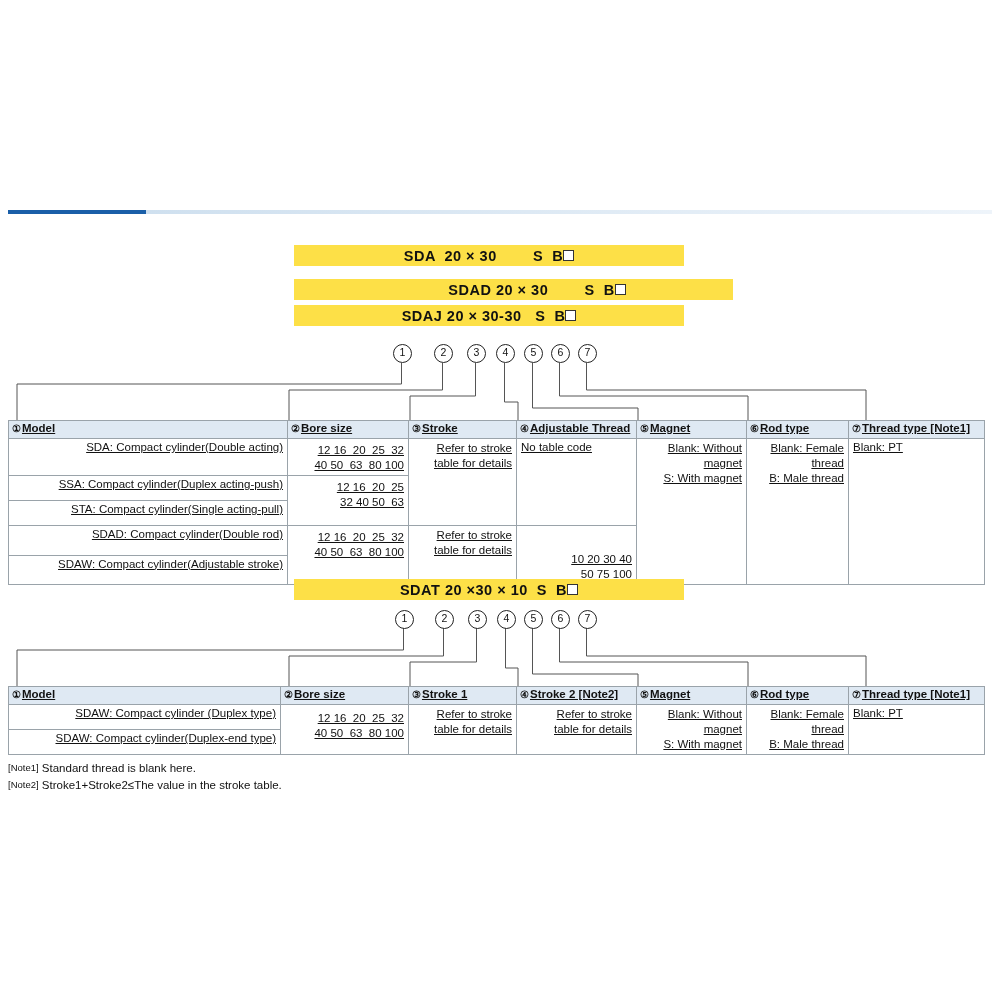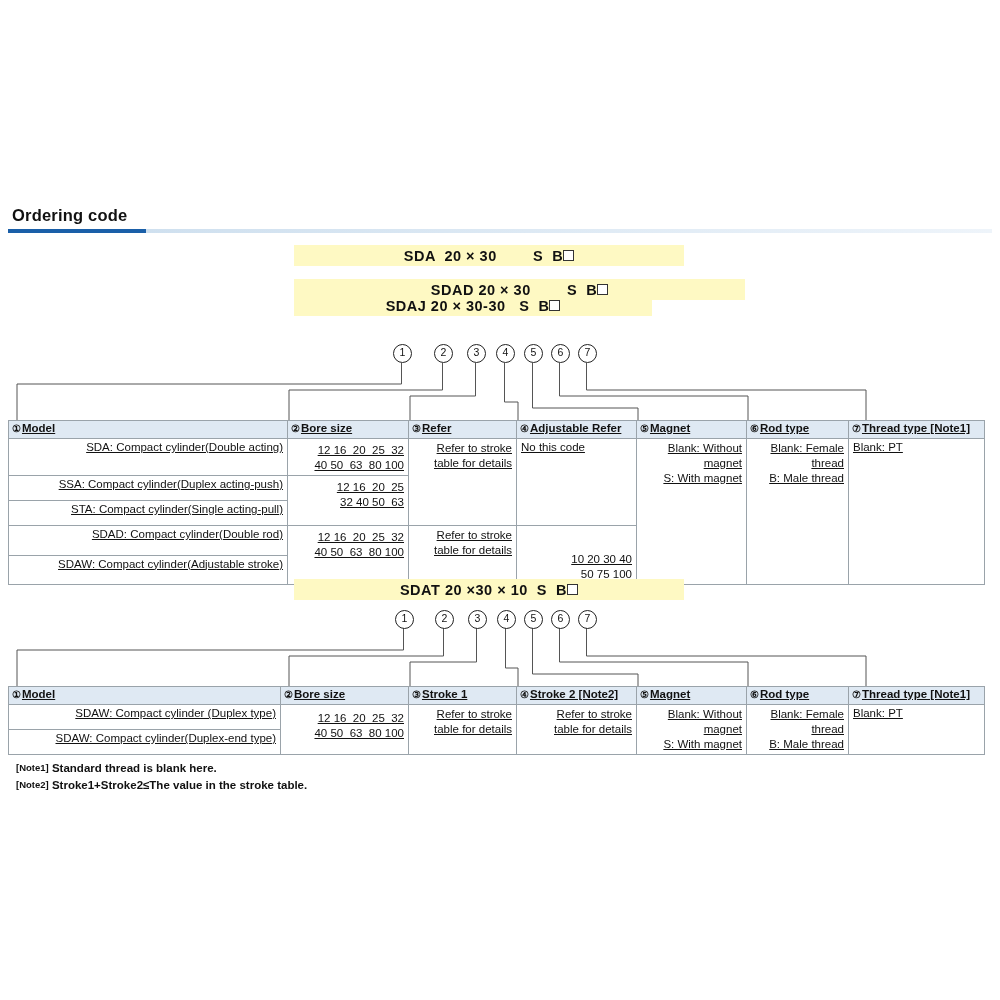--- a/index.html
+++ b/index.html
@@ -34,21 +34,21 @@
     margin-top: 4px;
     height: 4px;
     width: 984px;
     background: linear-gradient(to right, #1a5fa8 0px, #1a5fa8 138px, #cfe0ef 138px, #eef4fa 100%);
   }
 
   
   .codebar {
     position: absolute;
     height: 21px;
-    background: #fef9c3;
+    background: #fde047;
     display: flex;
     align-items: center;
   }
   .codebar .code-inner {
     width: 100%;
     text-align: center;
     font-size: 14.5px;
     font-weight: bold;
     letter-spacing: .5px;
     white-space: pre;
@@ -132,47 +132,45 @@
   .bore {
     line-height: 15px;
     white-space: pre;
     font-size: 11.5px;
     text-align: right;
   }
 
   
   .notes {
     position: absolute;
-    left: 16px;
-    font-size: 11.5px;
-    font-weight: bold;
+    left: 8px;
+    font-size: 11.5px;
   }
   .note-line {
     margin-bottom: 5px;
   }
   .note-tag {
     font-size: 9.5px;
     vertical-align: 1px;
   }
 </style>
 </head>
 <body>
 
 <div class="section-head">
-  <div class="title">Ordering code</div>
   <div class="rule"></div>
 </div>
 
 <div class="codebar" style="left:294px; top:245px; width:390px;">
   <div class="code-inner"><span>SDA  20 × 30        S  B</span><span class="sq"></span></div>
 </div>
-<div class="codebar" style="left:294px; top:279px; width:451px;">
+<div class="codebar" style="left:294px; top:279px; width:392px;padding-left:47px;">
   <div class="code-inner"><span>SDAD 20 × 30        S  B</span><span class="sq"></span></div>
 </div>
-<div class="codebar" style="left:294px; top:295px; width:358px;">
+<div class="codebar" style="left:294px; top:305px; width:390px;">
   <div class="code-inner"><span>SDAJ 20 × 30-30   S  B</span><span class="sq"></span></div>
 </div>
 
 <div class="circle-row" style="left:0; top:0;">
   <div class="circ" style="left:393px; top:344px;">1</div>
   <div class="circ" style="left:434px; top:344px;">2</div>
   <div class="circ" style="left:467px; top:344px;">3</div>
   <div class="circ" style="left:496px; top:344px;">4</div>
   <div class="circ" style="left:524px; top:344px;">5</div>
   <div class="circ" style="left:551px; top:344px;">6</div>
@@ -209,35 +207,35 @@
     <col style="width:108px">
     <col style="width:120px">
     <col style="width:110px">
     <col style="width:102px">
     <col style="width:136px">
   </colgroup>
   <thead>
     <tr>
       <th><span class="cnum">①</span><span>Model</span></th>
       <th><span class="cnum">②</span><span>Bore size</span></th>
-      <th><span class="cnum">③</span><span>Refer</span></th>
-      <th><span class="cnum">④</span><span>Adjustable Refer</span></th>
+      <th><span class="cnum">③</span><span>Stroke</span></th>
+      <th><span class="cnum">④</span><span>Adjustable Thread</span></th>
       <th><span class="cnum">⑤</span><span>Magnet</span></th>
       <th><span class="cnum">⑥</span><span>Rod type</span></th>
       <th><span class="cnum">⑦</span><span>Thread type [Note1]</span></th>
     </tr>
   </thead>
   <tbody>
     <tr>
       <td class="model-cell">SDA: Compact cylinder(Double acting)</td>
       <td rowspan="1" class="bore" style="padding-top:4px;">12 16  20  25  32
 40 50  63  80 100</td>
       <td rowspan="3" class="center vmid bore">Refer to stroke
 table for details</td>
-      <td rowspan="3" class="center vmid">No this code</td>
+      <td rowspan="3" class="center vmid">No table code</td>
       <td rowspan="5" class="center vmid bore">Blank: Without
 magnet
 S: With magnet</td>
       <td rowspan="5" class="center vmid bore">Blank: Female
 thread
 B: Male thread</td>
       <td rowspan="5" class="vmid">Blank: PT</td>
     </tr>
     <tr>
       <td class="model-cell">SSA: Compact cylinder(Duplex acting-push)</td>

